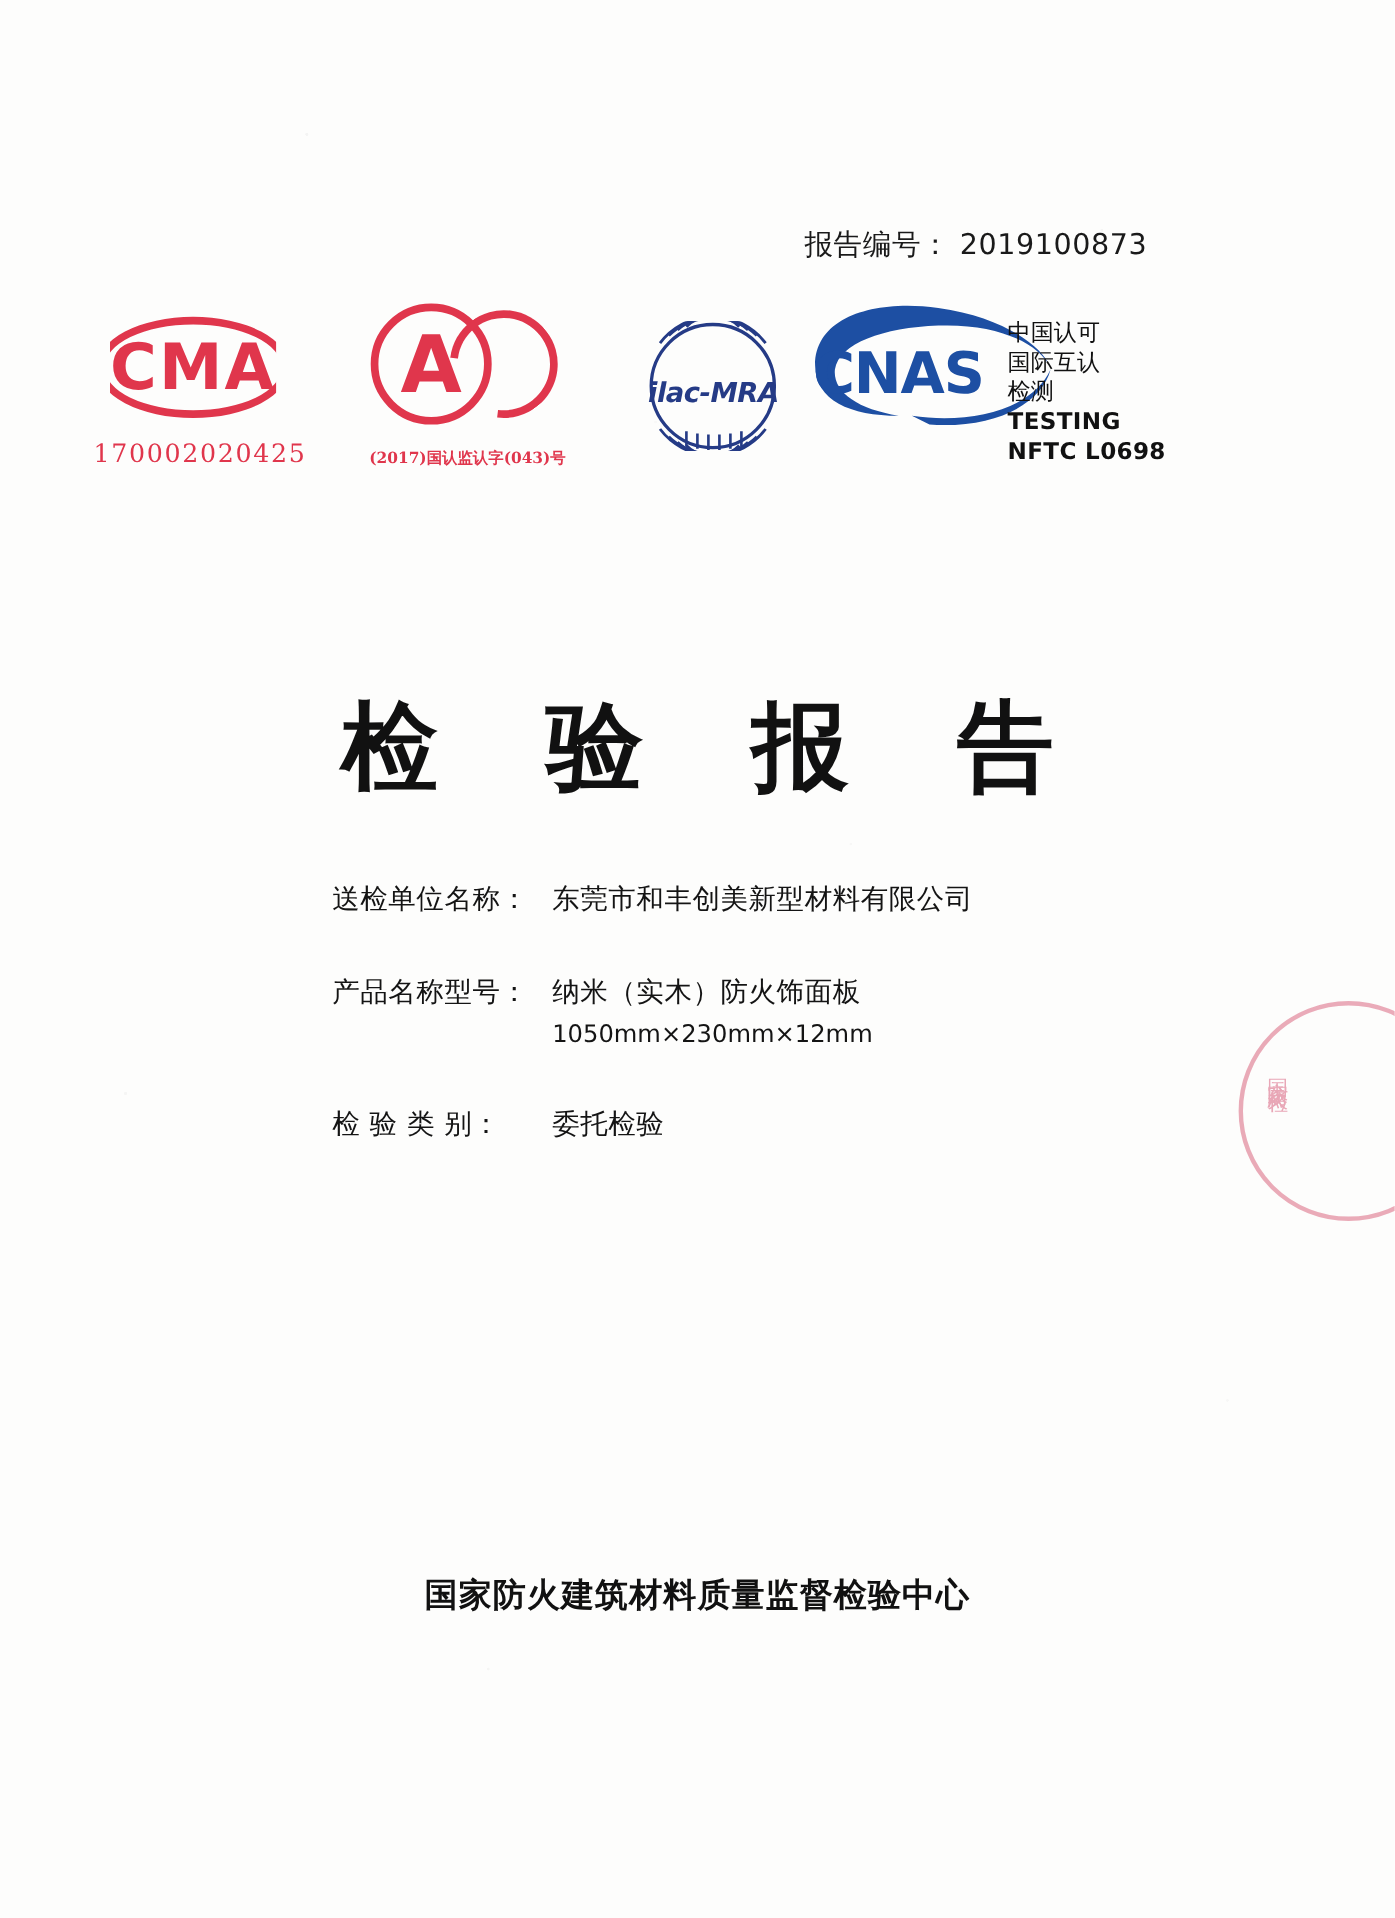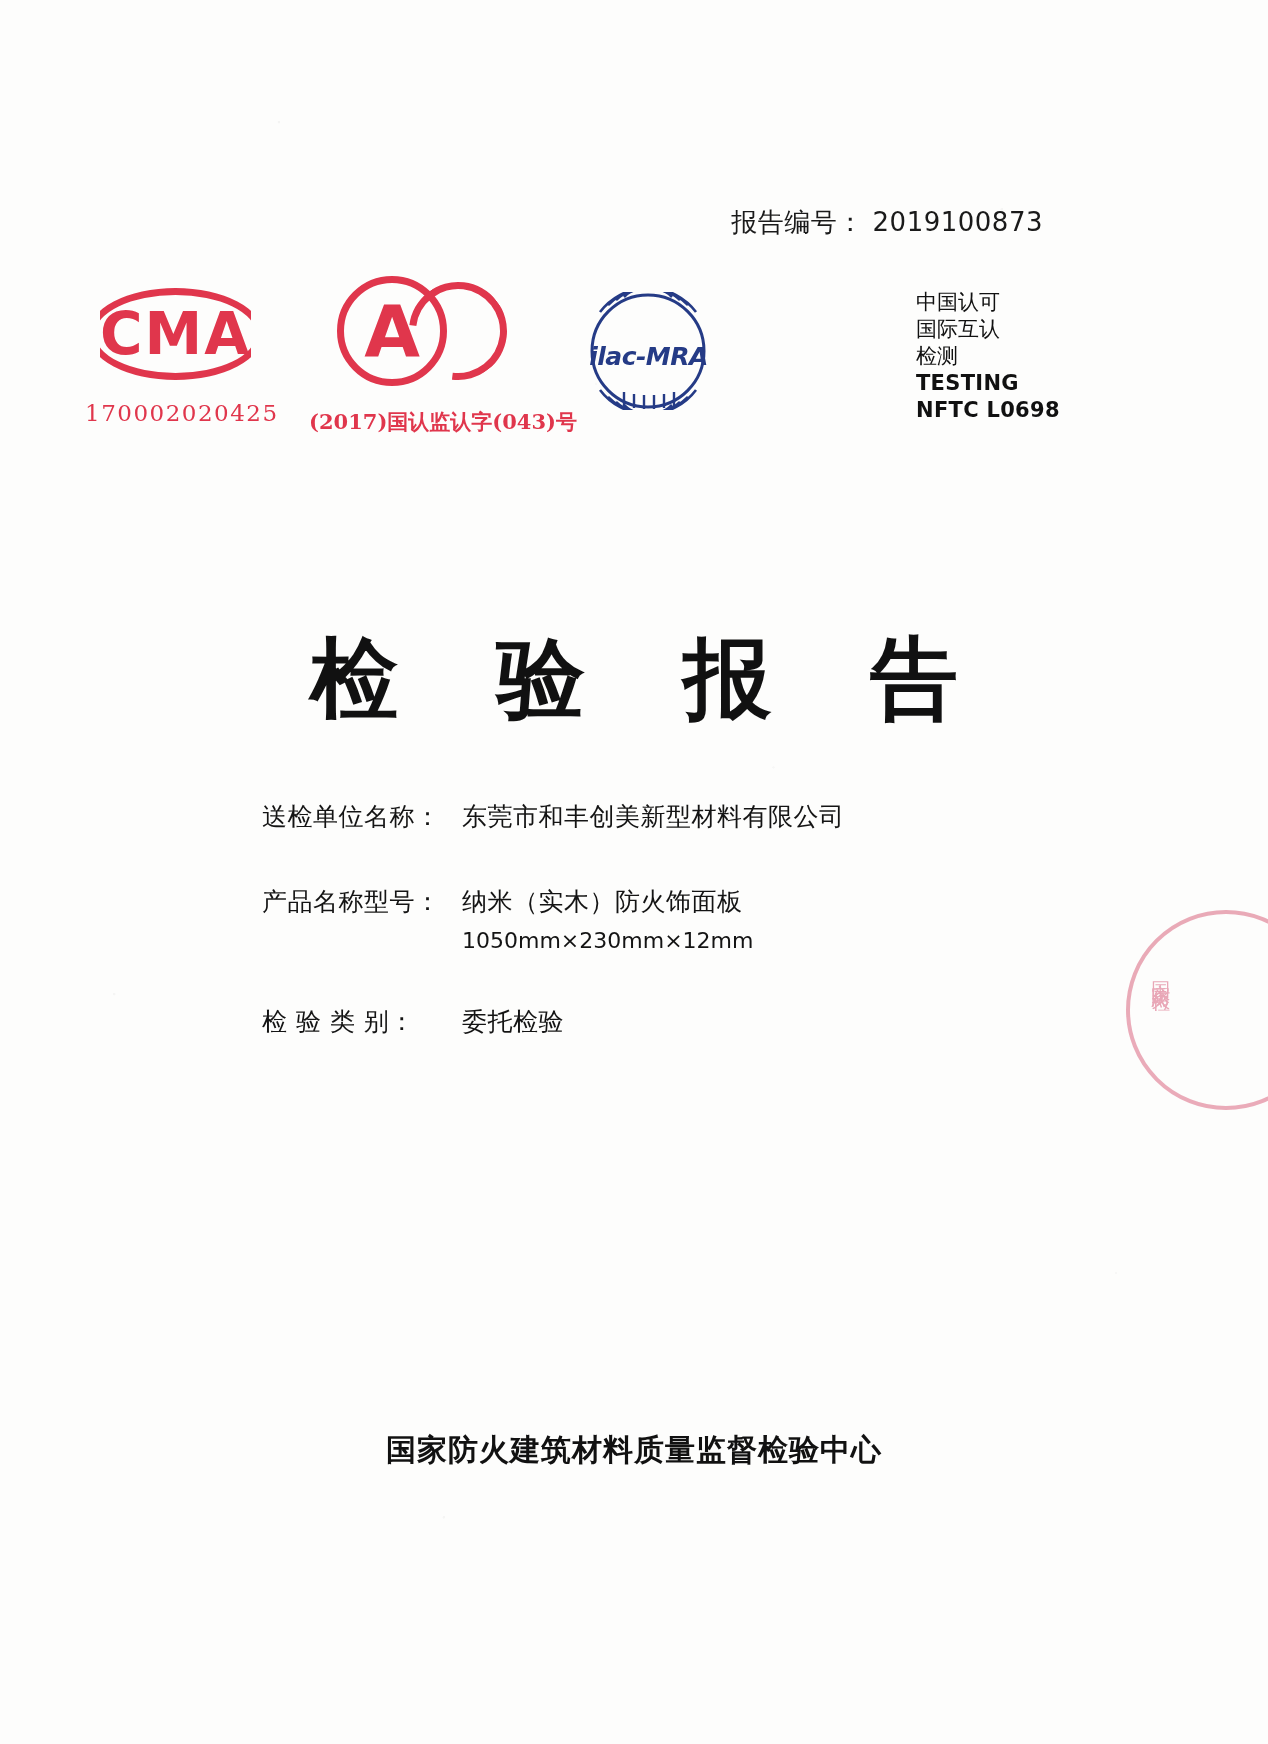--- a/index.html
+++ b/index.html
@@ -156,21 +156,21 @@
     box-sizing: border-box;
     transform: rotate(-38deg);
   }
   .cal-num {
     position: absolute;
     left: -12px;
     top: 116px;
     width: 232px;
     text-align: center;
     color: #e0364c;
-    font-size: 21px;
+    font-size: 14px;
     font-weight: bold;
     white-space: nowrap;
     font-family: "DejaVu Serif", "Liberation Serif", serif;
   }
 
   
   .ilac {
     position: absolute;
     left: 478px;
     top: 24px;
@@ -255,20 +255,21 @@
   .fields {
     position: absolute;
     top: 800px;
     left: 262px;
     width: 760px;
   }
   .field-row {
     display: flex;
     align-items: flex-start;
     margin-bottom: 52px;
+    margin-left: 40px;
   }
   .field-label {
     width: 200px;
     flex: 0 0 200px;
     font-size: 25px;
     color: #141414;
     letter-spacing: 0.5px;
     white-space: nowrap;
   }
   .field-label.spaced {
@@ -387,20 +388,27 @@
           <line x1="68" y1="102" x2="68" y2="116"></line>
           <line x1="78" y1="103" x2="78" y2="117"></line>
           <line x1="88" y1="103" x2="88" y2="117"></line>
           <line x1="98" y1="102" x2="98" y2="116"></line>
           <line x1="108" y1="100" x2="108" y2="114"></line>
         </g>
       </svg>
       <div class="ilac-text">ilac-MRA</div>
     </div>
 
+    <div class="cnas">
+      <svg class="cnas-swoosh" width="230" height="115" viewBox="0 0 230 115">
+        <path d="M8 58 C 8 14 62 -2 120 6 C 178 14 214 40 222 60 C 210 36 170 20 120 22 C 70 24 30 38 26 62 C 24 82 46 98 84 104 C 40 104 8 90 8 58 Z" fill="#1d4fa3"></path>
+        <path d="M96 104 C 150 112 206 98 222 62 C 214 94 170 116 112 112 Z" fill="#1d4fa3"></path>
+      </svg>
+      <div class="cnas-word">CNAS</div>
+    </div>
 
     <div class="cnas-side">
       <div>中国认可</div>
       <div>国际互认</div>
       <div>检测</div>
       <div class="en">TESTING</div>
       <div class="en">NFTC L0698</div>
     </div>
   </div>
 

